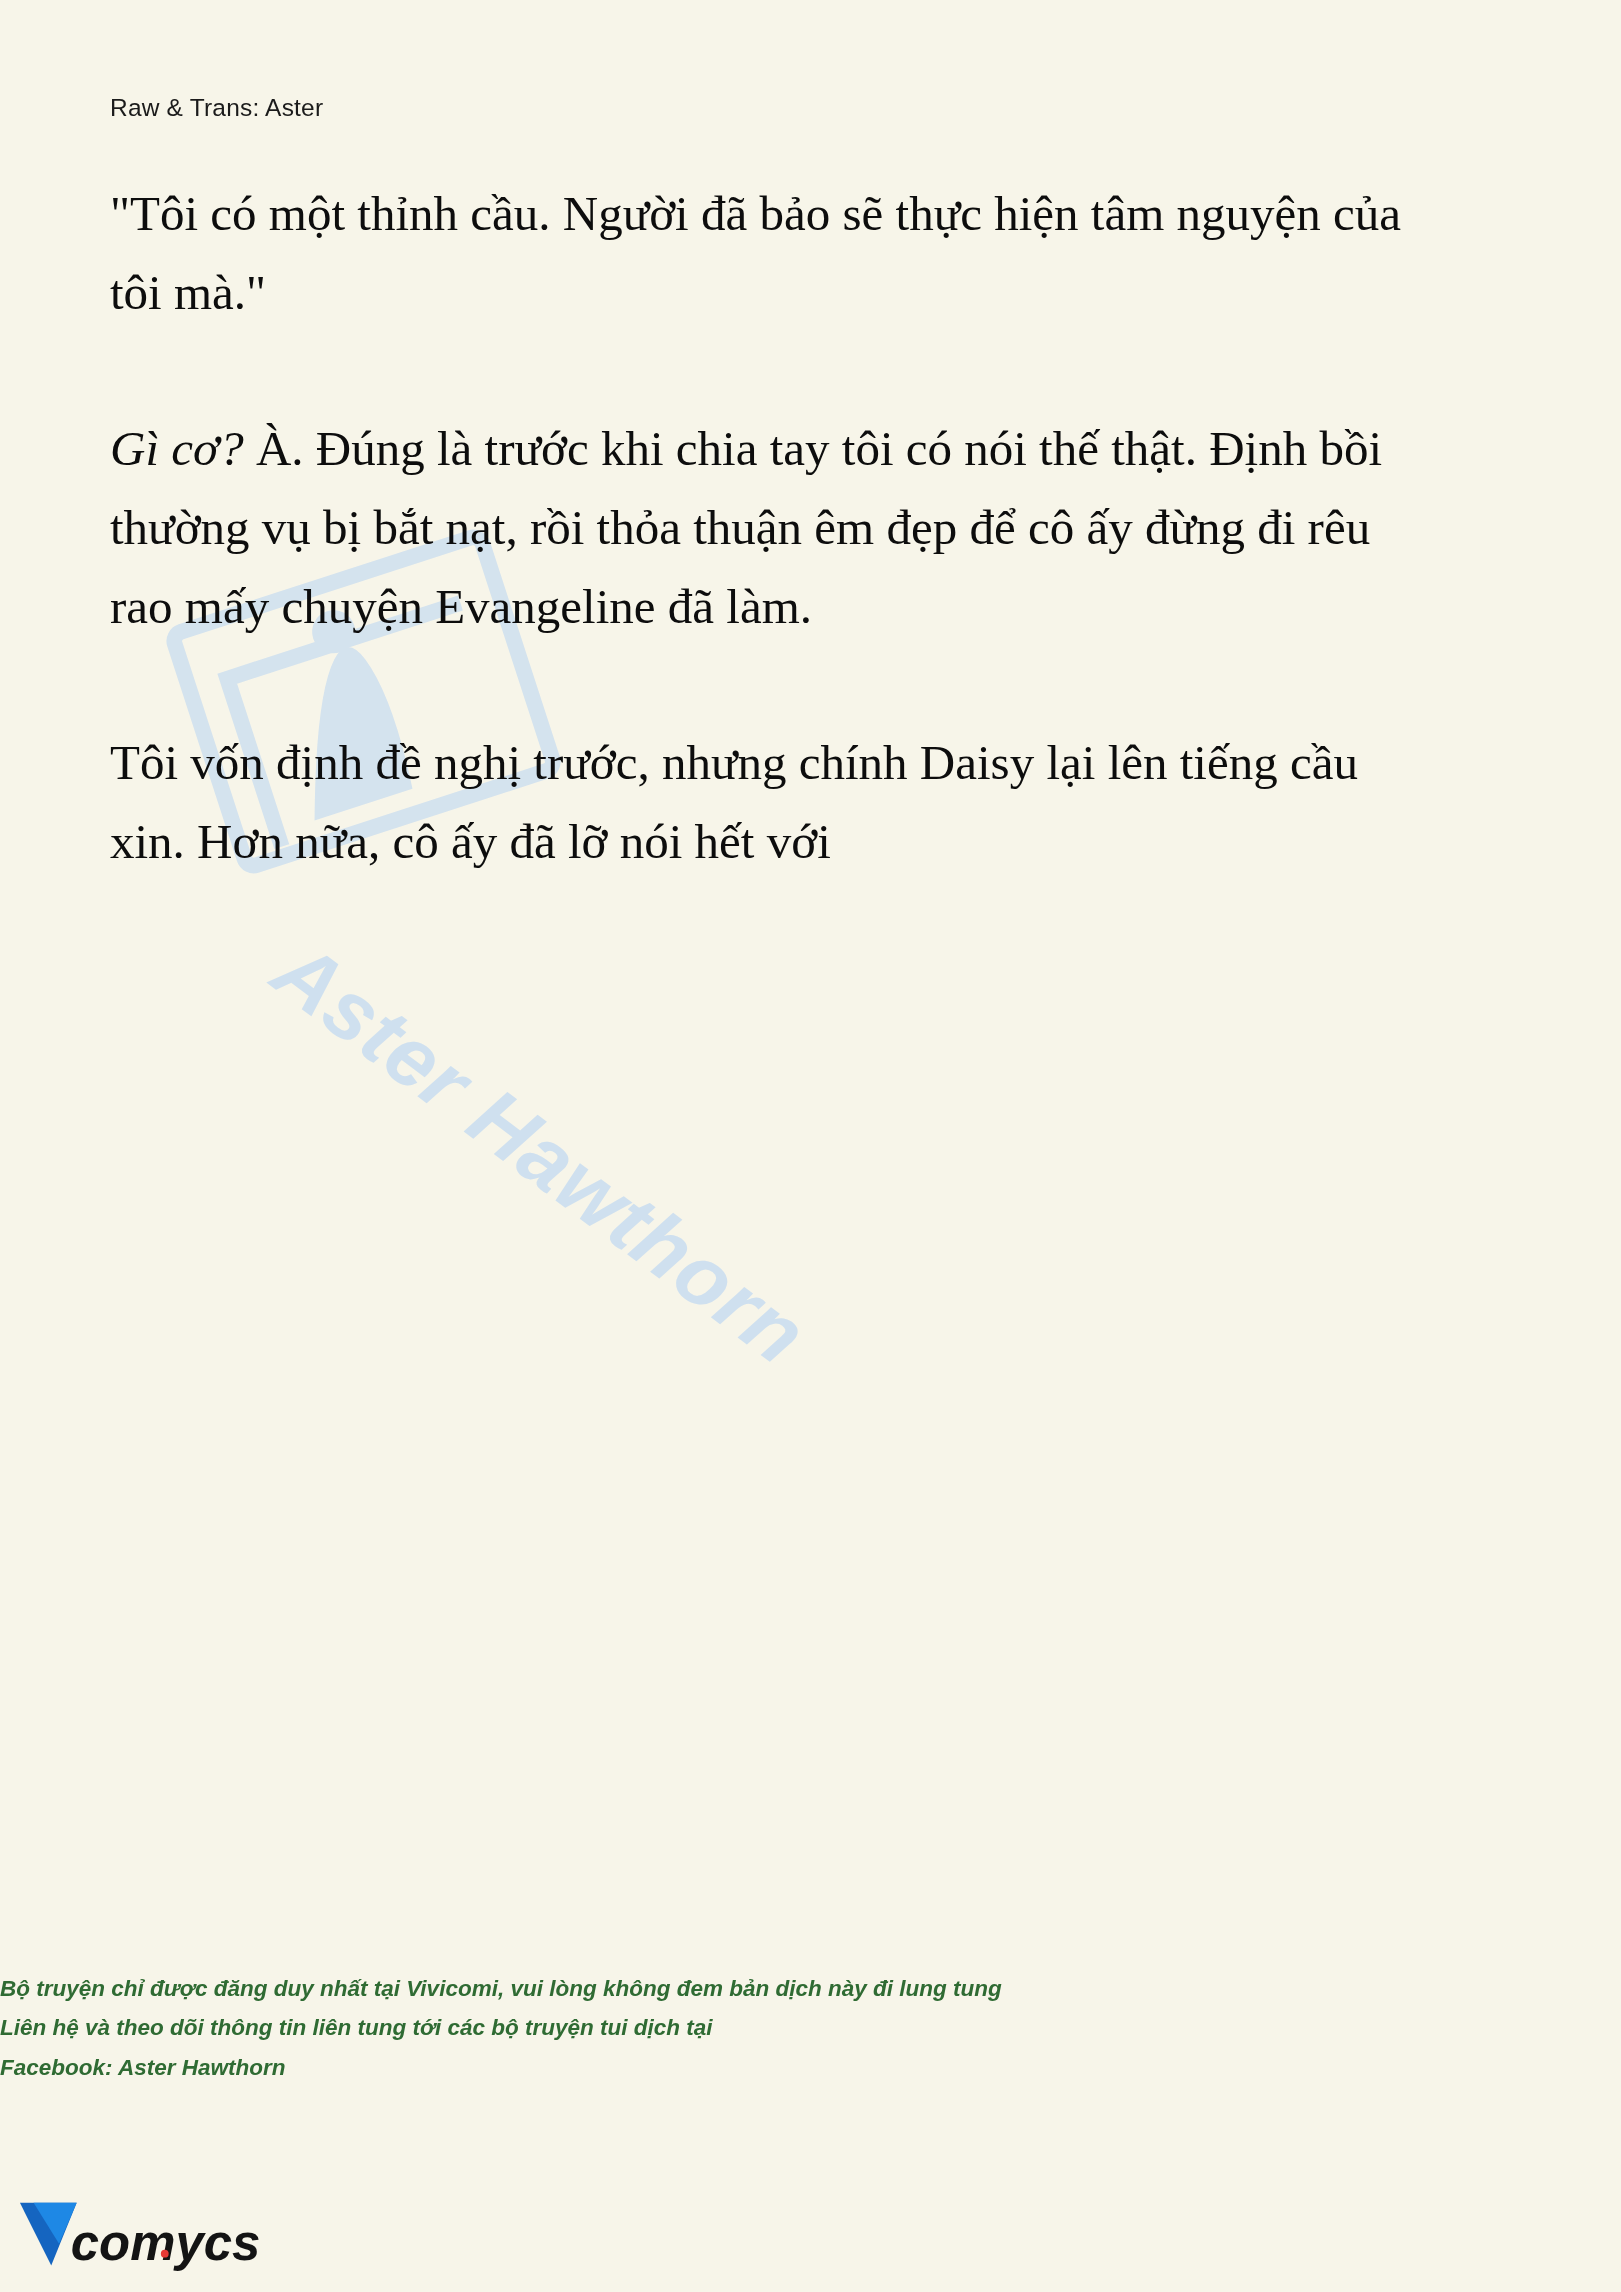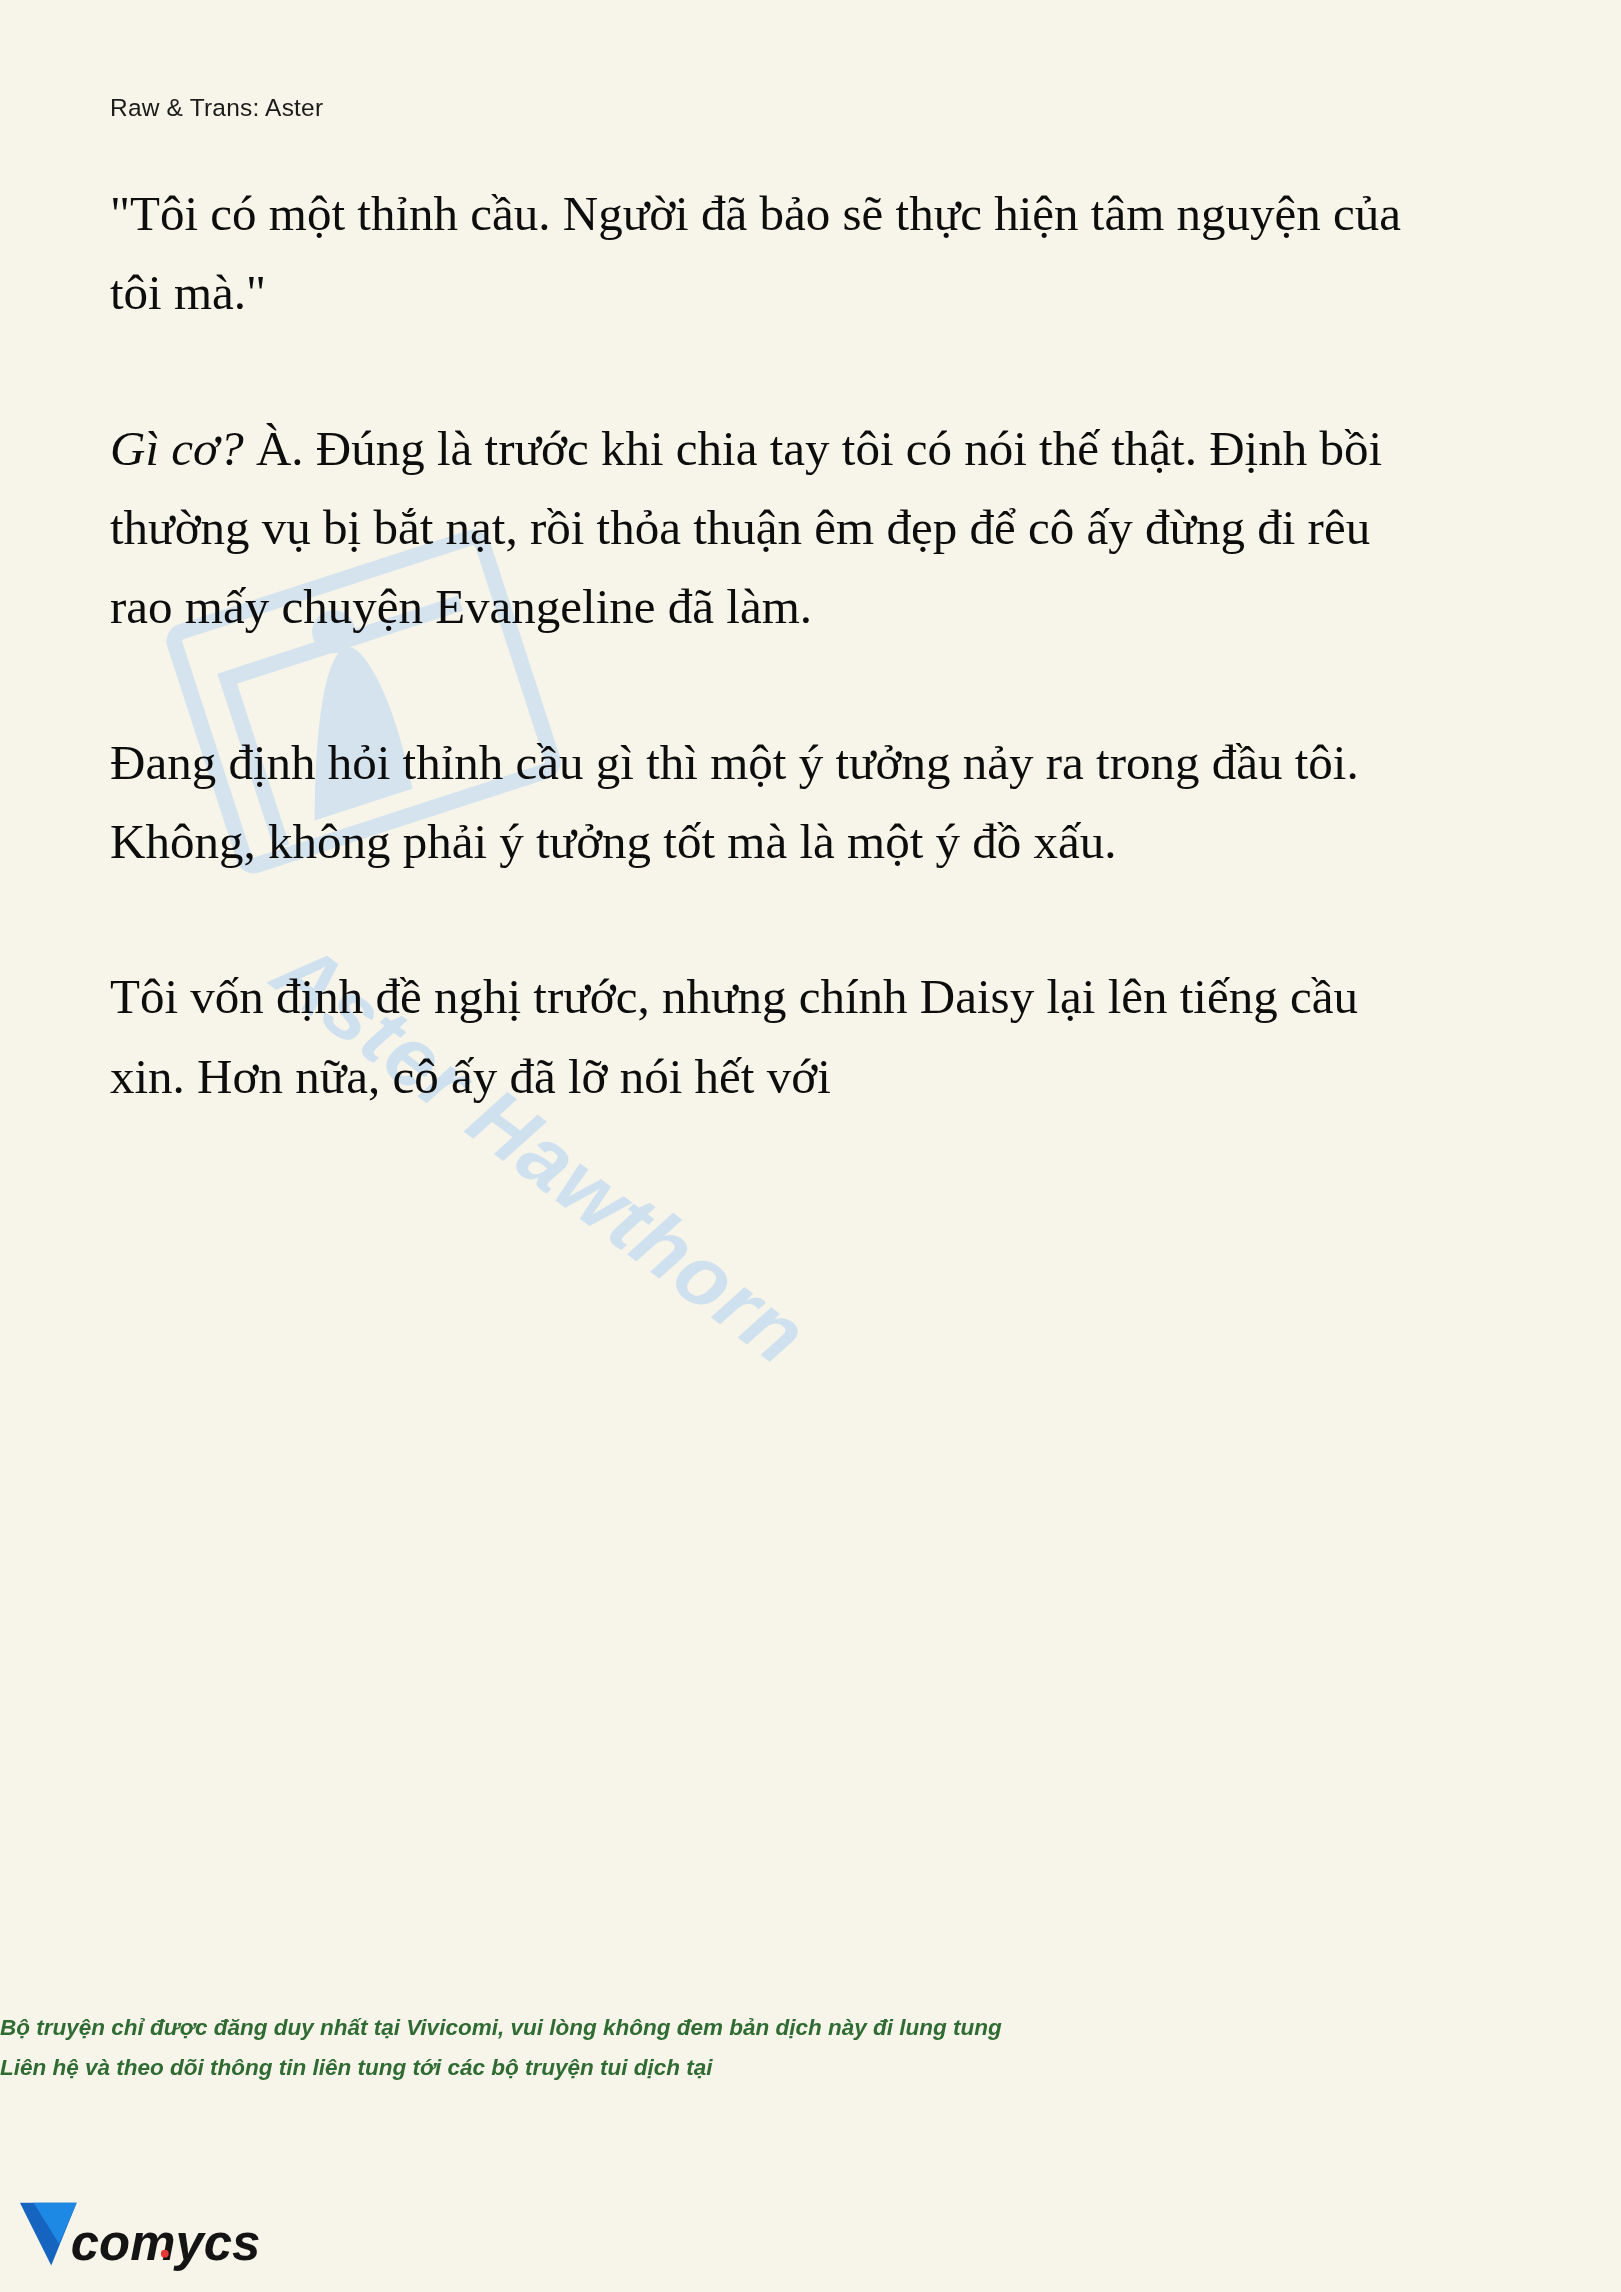--- a/index.html
+++ b/index.html
@@ -135,27 +135,27 @@
         <path d="M150 285 q40 -120 70 -150 q20 -20 30 10 q15 45 5 140 z"></path>
         <circle cx="228" cy="108" r="22"></circle>
       </g>
     </svg>
     <div class="wm-text">Aster Hawthorn</div>
   </div>
 
   <div class="body-text">
     <p class="para">"Tôi có một thỉnh cầu. Người đã bảo sẽ thực hiện tâm nguyện của tôi mà."</p>
     <p class="para"><em>Gì cơ?</em><span> À. Đúng là trước khi chia tay tôi có nói thế thật. Định bồi thường vụ bị bắt nạt, rồi thỏa thuận êm đẹp để cô ấy đừng đi rêu rao mấy chuyện Evangeline đã làm.</span></p>
-    <p class="para">Đang định hỏi thỉnh cầu gì thì một ý tưởng nảy ra trong đầu tôi. Không, không phải ý tưởng tốt mà là một ý đồ xấu.</p>
     <p class="para">Tôi vốn định đề nghị trước, nhưng chính Daisy lại lên tiếng cầu xin. Hơn nữa, cô ấy đã lỡ nói hết với</p>
   </div>
 
   <div class="footer-note">
     <div>Bộ truyện chỉ được đăng duy nhất tại Vivicomi, vui lòng không đem bản dịch này đi lung tung</div>
     <div>Liên hệ và theo dõi thông tin liên tung tới các bộ truyện tui dịch tại</div>
+    <div>Facebook: Aster Hawthorn</div>
   </div>
 
   <div class="brand">
     <svg class="brand-svg" width="274" height="98" viewBox="0 0 280 100">
       <path d="M4 14 L62 14 L36 78 L4 14 Z" fill="#1565c0"></path>
       <path d="M18 14 L62 14 L44 56 Z" fill="#1e88e5"></path>
       <text x="56" y="72" font-family="Liberation Sans, sans-serif" font-size="52" font-weight="bold" font-style="italic" fill="#141414">comycs</text>
       <circle cx="152" cy="66" r="4" fill="#e53935"></circle>
     </svg>
   </div>

